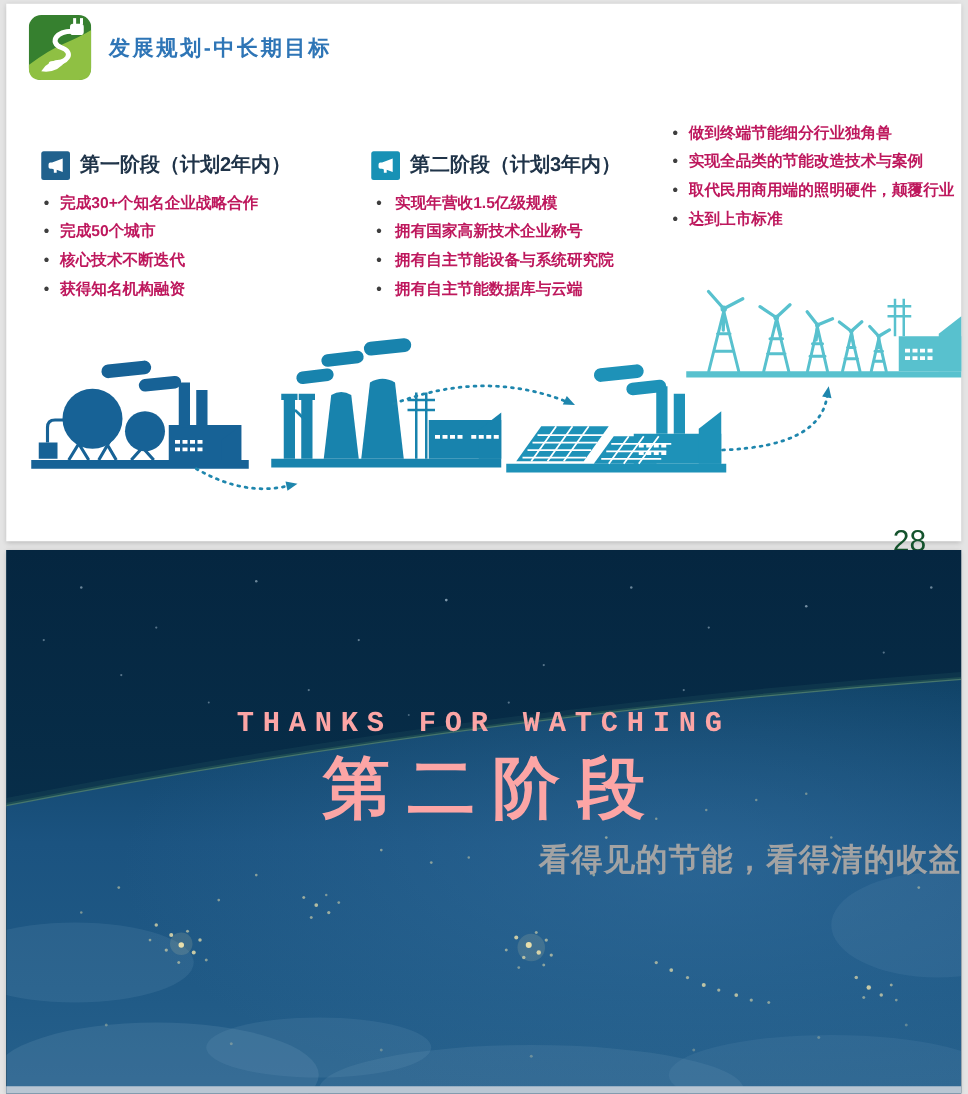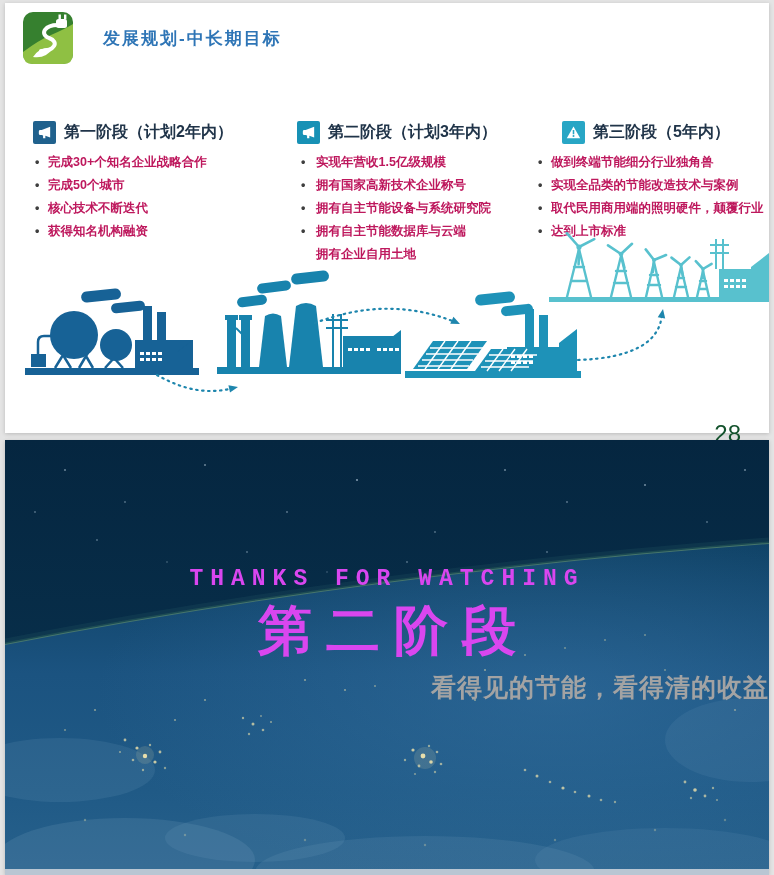--- a/index.html
+++ b/index.html
@@ -1,20 +1,20 @@
 <!DOCTYPE html>
 <html><head>
 <meta charset="utf-8">
 <style>
   html,body{margin:0;padding:0;}
   body{width:774px;height:875px;background:#e4e4e4;font-family:"Liberation Sans",sans-serif;position:relative;overflow:hidden;}
   .slide{position:absolute;left:5px;width:764px;background:#fff;box-shadow:0 1px 4px rgba(0,0,0,.18);}
   
   #slide1{top:3px;height:430px;}
-  .s1-header{position:absolute;left:18px;top:9px;display:flex;align-items:center;gap:30px;}
+  .s1-header{position:absolute;left:18px;top:9px;display:flex;align-items:center;gap:14px;}
   .logo{width:50px;height:52px;display:block;}
   .s1-title{color:#2e75b6;font-size:17px;font-weight:bold;letter-spacing:2px;}
   .phase{position:absolute;top:85px;}
   #phase1{left:28px;width:252px;}
   #phase2{left:292px;width:258px;}
   #phase3{left:531px;width:238px;}
   .phase-head{display:flex;align-items:center;gap:8px;height:24px;margin-top:32px;}
   #phase3 .phase-head{margin-left:26px;}
   .phase-icon{width:23px;height:23px;border-radius:2px;display:flex;align-items:center;justify-content:center;flex:0 0 23px;}
   .phase-title{font-size:16px;font-weight:bold;color:#203449;white-space:nowrap;}
@@ -22,21 +22,21 @@
   .bullets li{position:relative;font-size:12.5px;color:#be185d;line-height:17px;margin-bottom:6px;padding-left:15px;white-space:nowrap;font-weight:bold;}
   .bullets li::before{content:"•";position:absolute;left:2px;top:0;color:#3e3e3e;}
   .bullets li.continuation::before{content:"";}
   #phase2 .bullets li{padding-left:19px;}
   #phase2 .bullets li::before{left:4px;}
   .illus{position:absolute;pointer-events:none;}
   .page-number{position:absolute;right:28px;top:386px;font-size:24px;color:#14532d;margin-top:31px;}
   
   #slide2{top:440px;height:435px;background:#062e47;overflow:hidden;}
   #earth-svg{position:absolute;left:0;top:0;}
-  .s2-text{position:absolute;left:0;width:100%;text-align:center;color:#d946ef;}
+  .s2-text{position:absolute;left:0;width:100%;text-align:center;color:#fca5a5;}
   #thanks-en{top:126px;font-family:"Liberation Mono","DejaVu Sans Mono",monospace;font-size:23px;font-weight:bold;letter-spacing:7px;}
   #thanks-cn{top:155px;font-family:"Liberation Serif","DejaVu Serif",serif;font-size:54px;font-weight:600;letter-spacing:14px;text-indent:14px;}
   #thanks-sub{top:231px;font-size:25px;font-weight:bold;letter-spacing:1px;color:#a3a3a3;text-align:right;}
   #next-slide-edge{position:absolute;left:5px;bottom:0;width:764px;height:6px;background:#b9c6d3;}
 </style>
 </head>
 <body>
 
 <div class="slide" id="slide1">
 
@@ -77,35 +77,24 @@
             <path d="M20,4 L8,8.6 H6 a2,2 0 0 0 -2,2 v3 a2,2 0 0 0 2,2 h2 l2,.7 V20 h3.2 v-3.3 l6.8,2.5 Z" fill="#fff"></path>
           </svg>
       </span>
       <span class="phase-title">第二阶段（计划3年内）</span>
     </div>
     <ul class="bullets">
       <li>实现年营收1.5亿级规模</li>
       <li>拥有国家高新技术企业称号</li>
       <li>拥有自主节能设备与系统研究院</li>
       <li>拥有自主节能数据库与云端</li>
-      <li class="continuation">拥有企业自用土地</li>
     </ul>
   </div>
 
   <div class="phase" id="phase3">
-    <div class="phase-head">
-      <span class="phase-icon" style="background:#28a6c5">
-        <svg width="17" height="17" viewBox="0 0 24 24">
-          <path d="M12,3.5 L21.5,20 H2.5 Z" fill="#fff"></path>
-          <rect x="10.9" y="8.5" width="2.2" height="6" fill="#28a6c5"></rect>
-          <circle cx="12" cy="17" r="1.4" fill="#28a6c5"></circle>
-        </svg>
-      </span>
-      <span class="phase-title">第三阶段（5年内）</span>
-    </div>
     <ul class="bullets">
       <li>做到终端节能细分行业独角兽</li>
       <li>实现全品类的节能改造技术与案例</li>
       <li>取代民用商用端的照明硬件，颠覆行业</li>
       <li>达到上市标准</li>
     </ul>
   </div>
 
   <svg class="illus" style="left:18px;top:277px" width="182" height="100" viewBox="0 0 182 100">
     <g fill="#176296" stroke="#176296">

